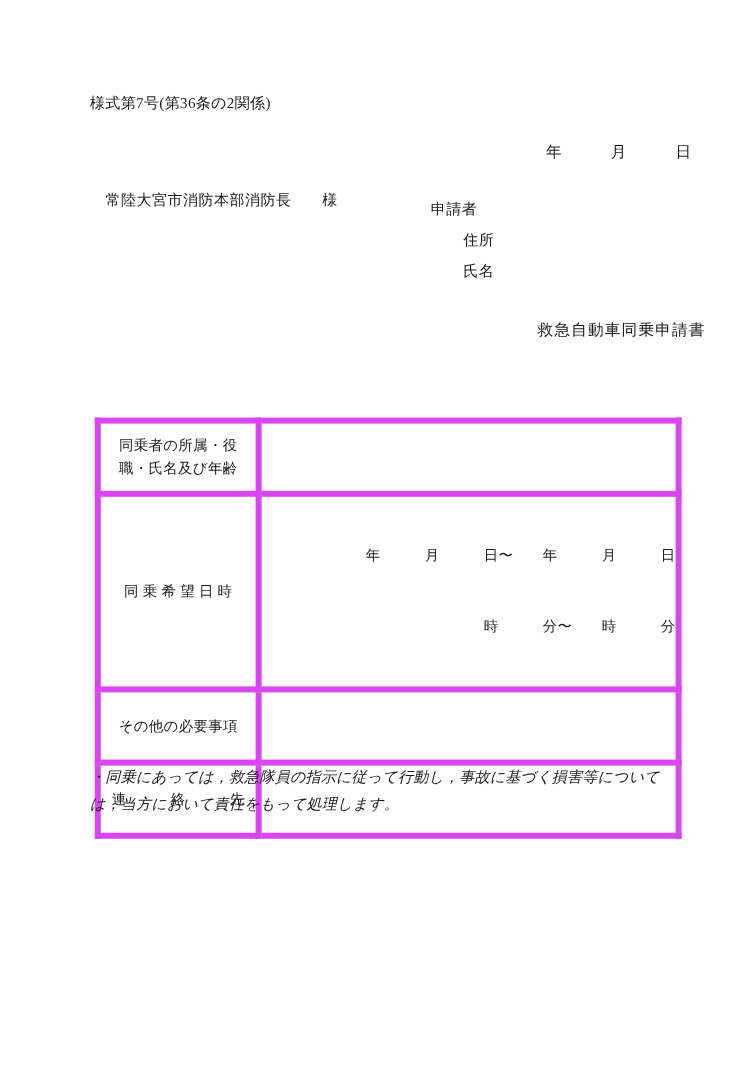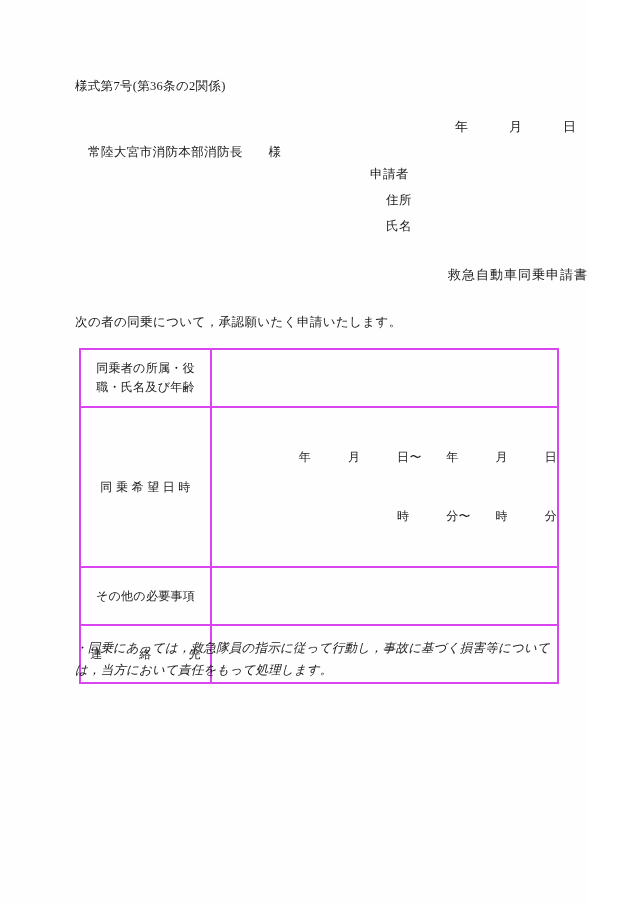--- a/index.html
+++ b/index.html
@@ -33,37 +33,37 @@
     left: 455px;
     top: 118px;
     font-size: 13px;
     white-space: pre;
     letter-spacing: 0.5px;
   }
 
   .addressee {
     position: absolute;
     left: 88px;
-    top: 144px;
+    top: 159px;
     font-size: 12.5px;
     white-space: pre;
     letter-spacing: 0.4px;
     text-align: right;
   }
 
   .applicant-block {
     position: absolute;
     left: 358px;
     top: 166px;
     font-size: 12.5px;
     letter-spacing: 0.4px;
   }
   .applicant-block .line-1 {
     display: block;
-    margin: 0 0 9px 12px;
+    margin: 0 0 9px 1px;
   }
   .applicant-block .line-2,
   .applicant-block .line-3 {
     display: block;
     margin: 0 0 9px 28px;
   }
 
   .doc-title {
     position: absolute;
     left: 0;
@@ -85,21 +85,21 @@
 
   table.form-table {
     position: absolute;
     left: 79px;
     top: 348px;
     width: 474px;
     border-collapse: collapse;
     table-layout: fixed;
   }
   table.form-table td {
-    border: 2px solid #d946ef;
+    border: 5px solid #d946ef;
     height: 56px;
     padding: 0;
     vertical-align: middle;
     font-size: 12px;
   }
   td.label-cell {
     width: 129px;
     text-align: center;
     line-height: 1.55;
     letter-spacing: 0.3px;
@@ -142,21 +142,20 @@
   <div class="addressee">常陸大宮市消防本部消防長　　様</div>
 
   <div class="applicant-block">
     <span class="line-1">申請者</span>
     <span class="line-2">住所</span>
     <span class="line-3">氏名</span>
   </div>
 
   <div class="doc-title">救急自動車同乗申請書</div>
 
-  <div class="intro-text">次の者の同乗について，承認願いたく申請いたします。</div>
 
   <table class="form-table">
     <tbody>
       <tr>
         <td class="label-cell">同乗者の所属・役
 職・氏名及び年齢</td>
         <td class="value-cell"></td>
       </tr>
       <tr>
         <td class="label-cell">同 乗 希 望 日 時</td>

